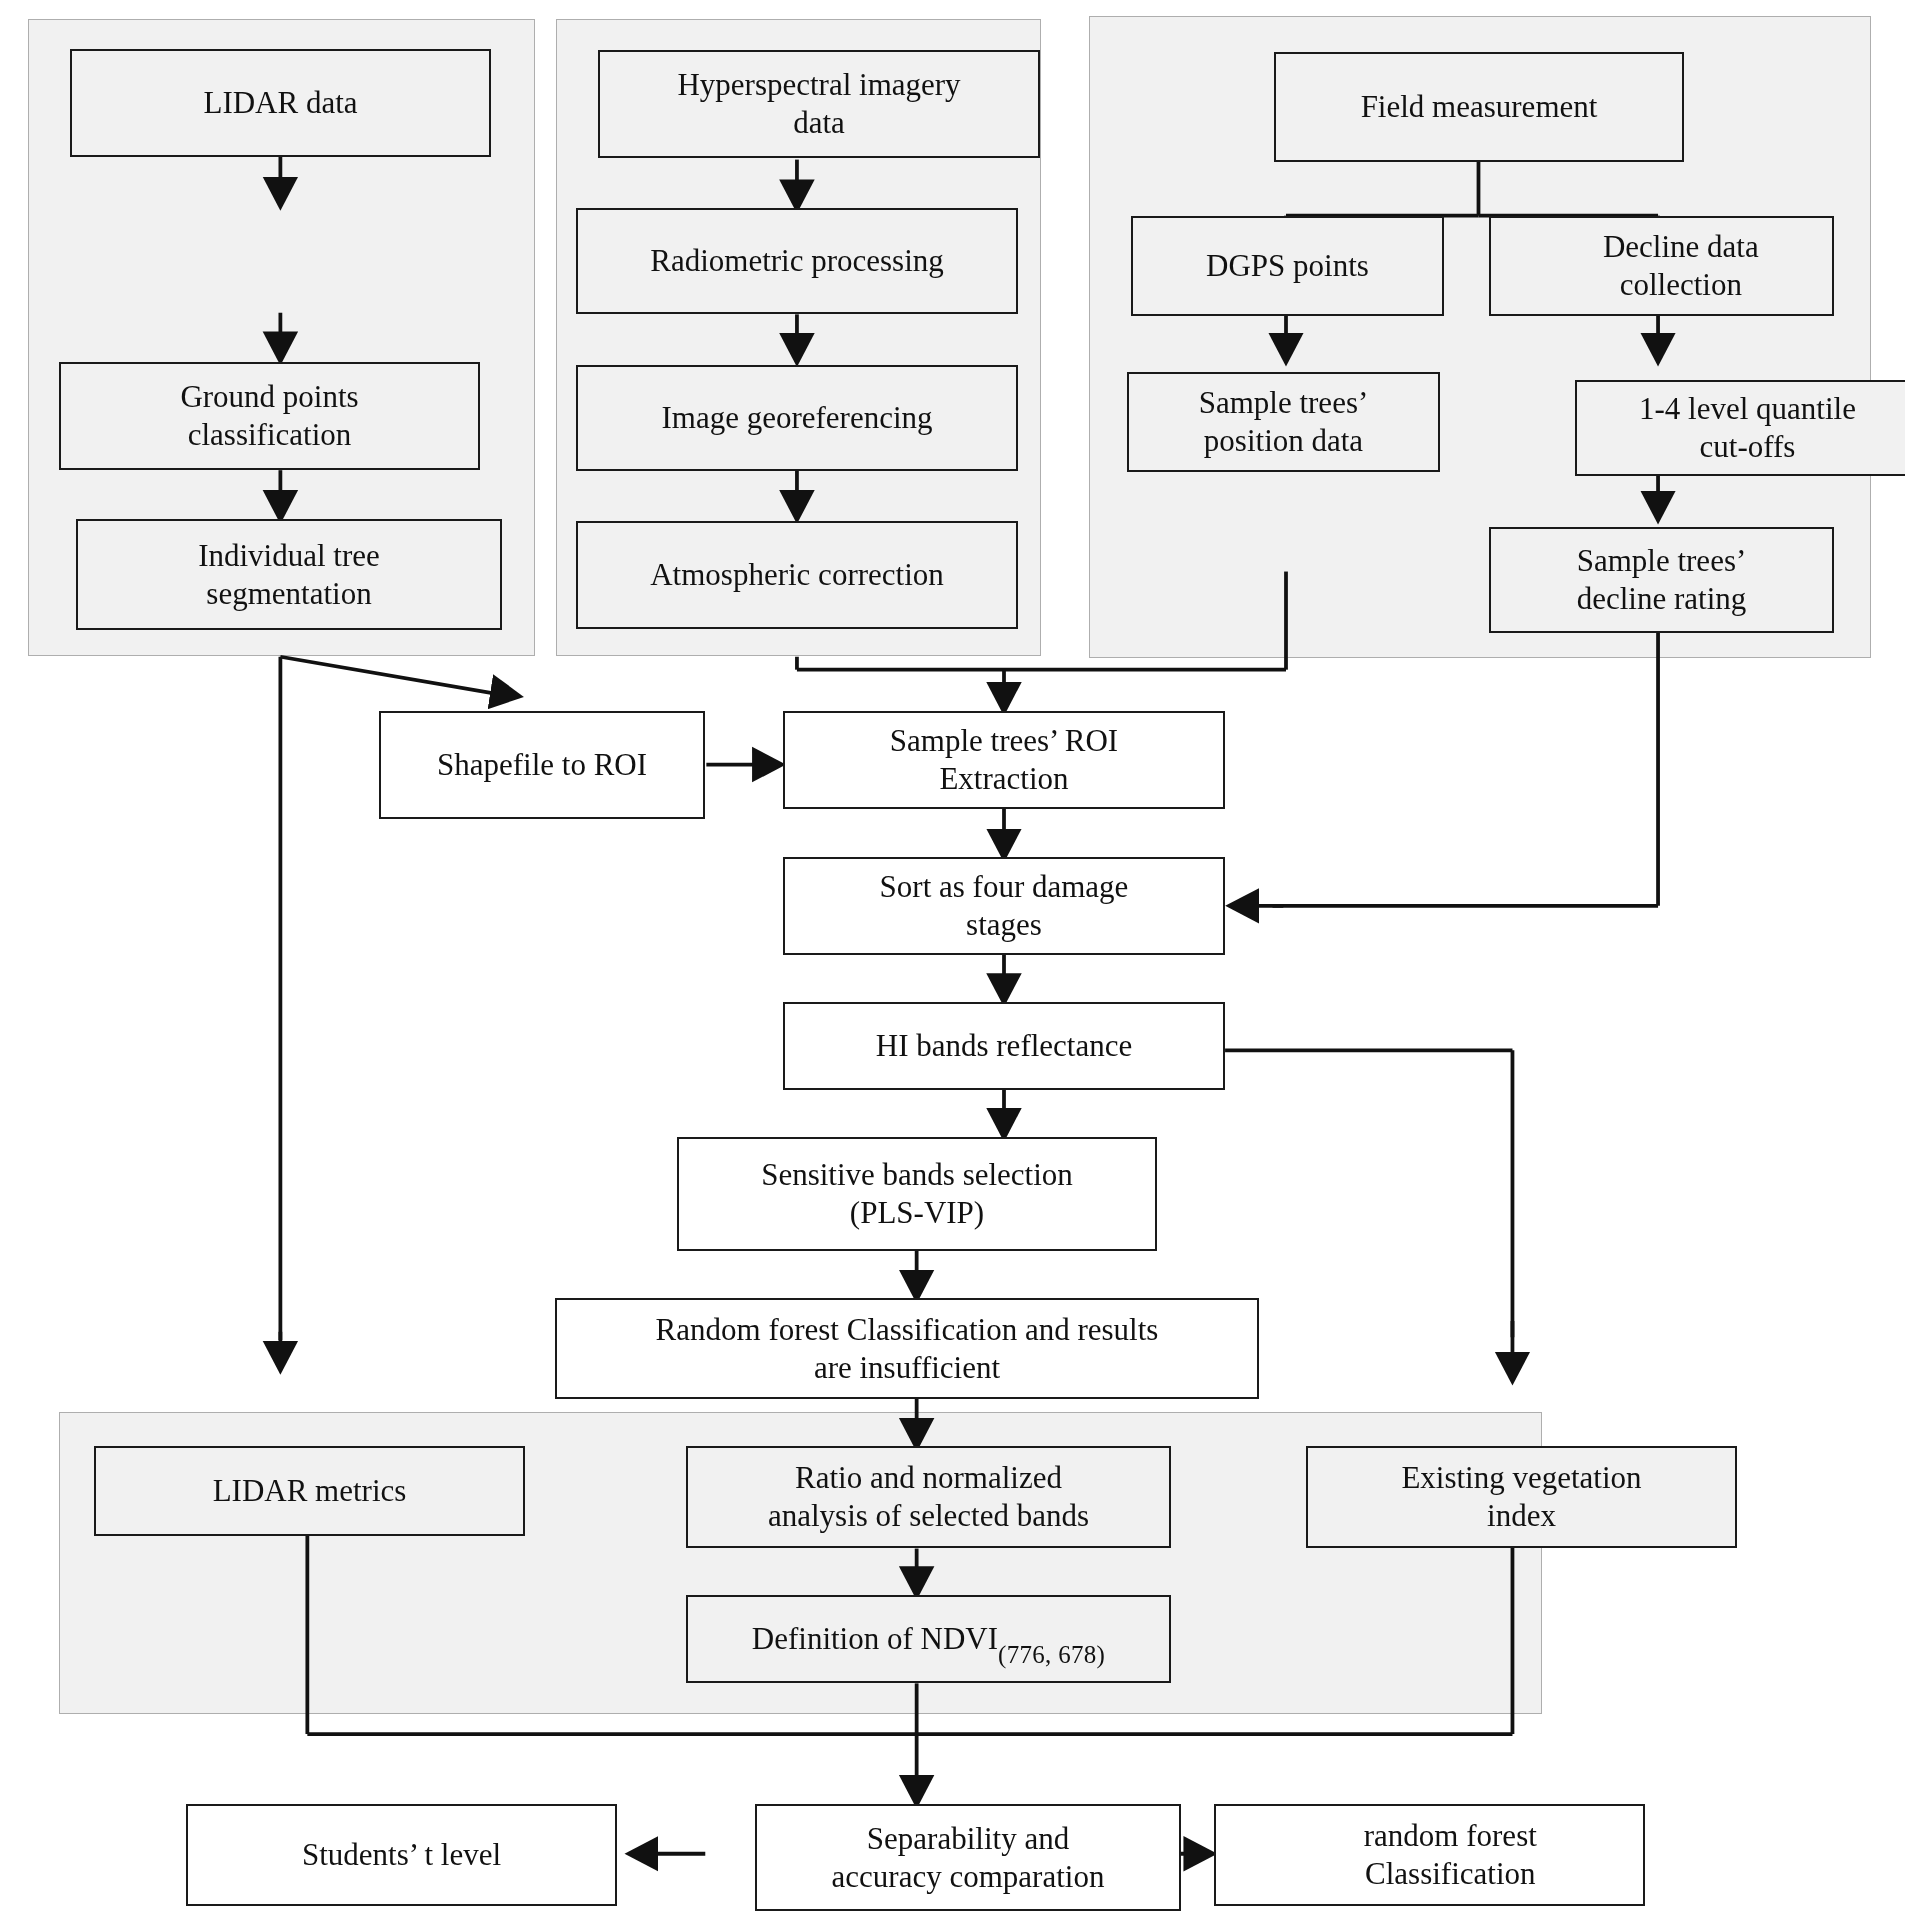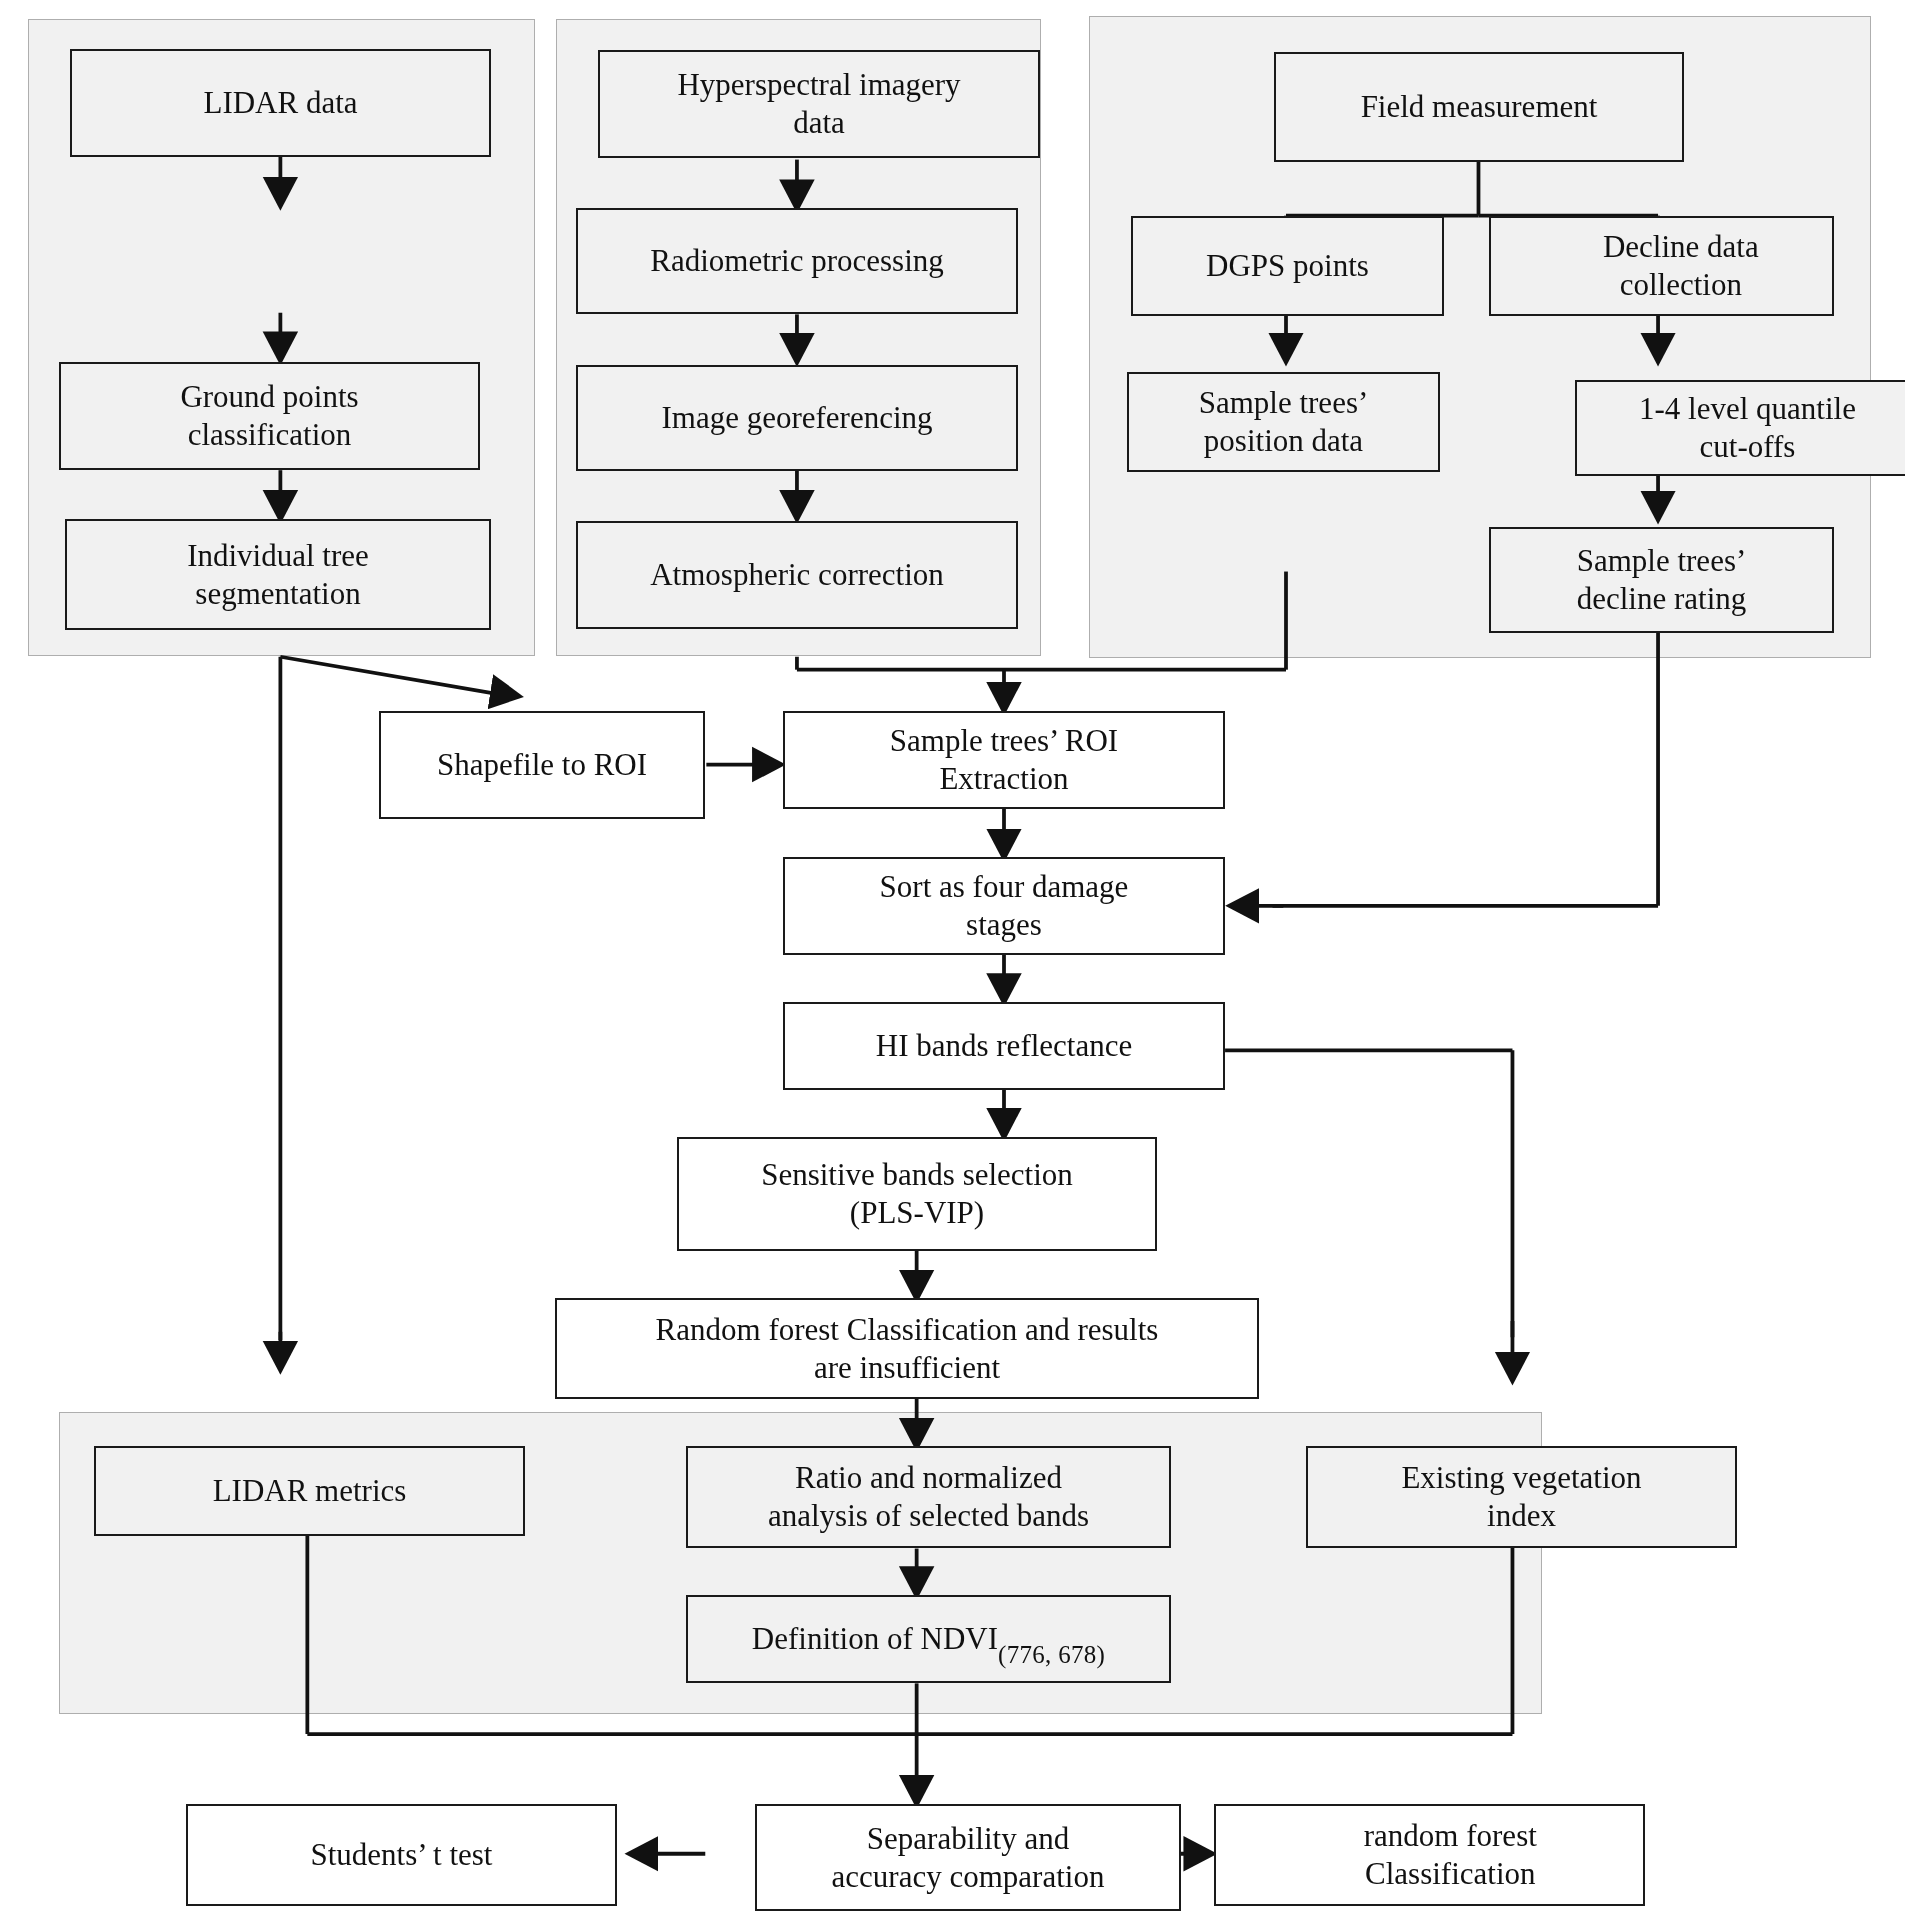--- a/index.html
+++ b/index.html
@@ -137,21 +137,21 @@
     </g>
   </svg>
 
   <div class="node" style="left:70px; top:49px; width:421px; height:108px;">
     <span class="label">LIDAR data</span>
   </div>
   <div class="node" style="left:59px; top:362px; width:421px; height:108px; white-space:pre-line;">
     <span class="label">Ground points
 classification</span>
   </div>
-  <div class="node" style="left:65px; top:519px; width:426px; height:111px; white-space:pre-line;">
+  <div class="node" style="left:76px; top:519px; width:426px; height:111px; white-space:pre-line;">
     <span class="label">Individual  tree
 segmentation</span>
   </div>
 
   <div class="node" style="left:576px; top:50px; width:442px; height:108px; white-space:pre-line;margin-left:22px;">
     <span class="label">Hyperspectral imagery
 data</span>
   </div>
   <div class="node" style="left:576px; top:208px; width:442px; height:106px;">
     <span class="label">Radiometric processing</span>
@@ -220,21 +220,21 @@
     <span class="label">Existing  vegetation
 index</span>
   </div>
   <div class="node" style="left:686px; top:1595px; width:485px; height:88px;">
     <span class="label">
       <span>Definition of NDVI</span><span class="sub">(776, 678)</span>
     </span>
   </div>
 
   <div class="node onwhite" style="left:186px; top:1804px; width:431px; height:102px;">
-    <span class="label">Students’ t test</span>
+    <span class="label">Students’ t level</span>
   </div>
   <div class="node onwhite" style="left:707px; top:1804px; width:426px; height:107px; white-space:pre-line;margin-left:48px;">
     <span class="label">Separability and
 accuracy comparation</span>
   </div>
   <div class="node onwhite" style="left:1214px; top:1804px; width:431px; height:102px; white-space:pre-line;padding-left:47px;">
     <span class="label">random forest
 Classification</span>
   </div>
 

